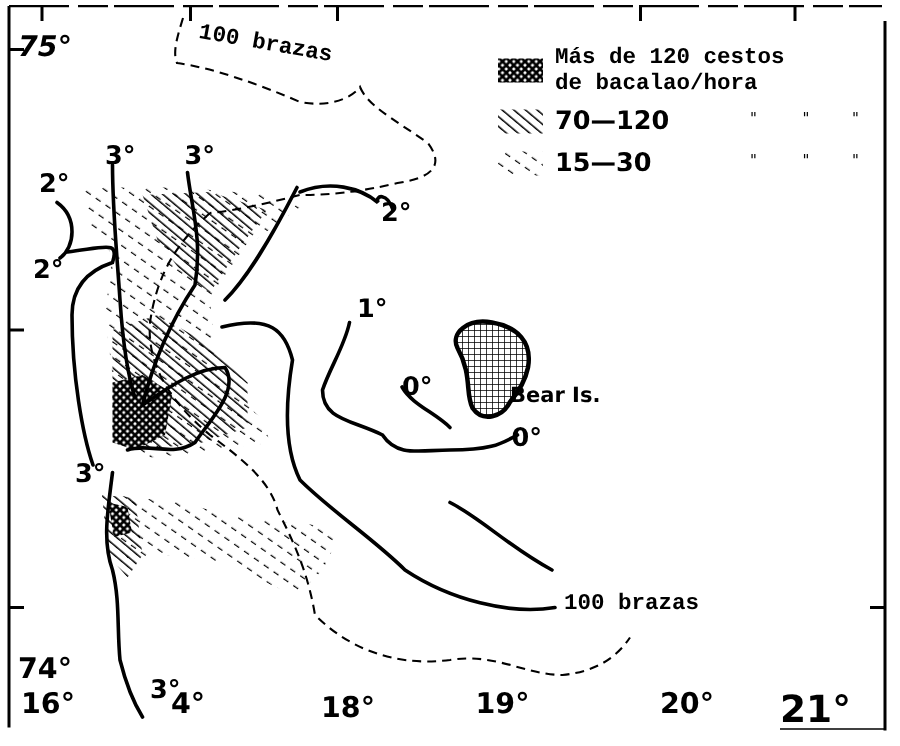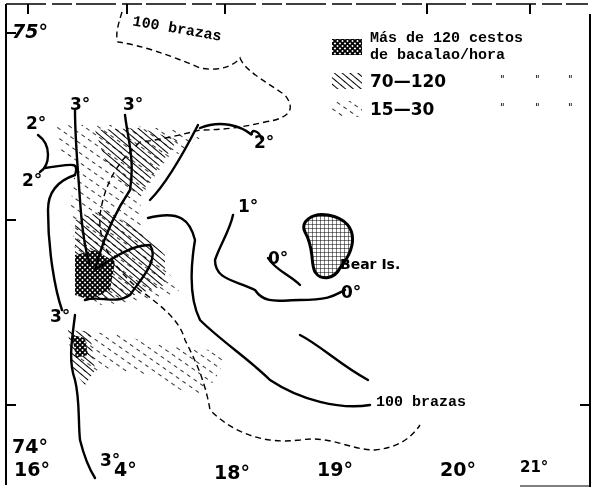--- a/index.html
+++ b/index.html
@@ -91,21 +91,21 @@
 </svg>
 
 <div class="lbl" style="left:12px;top:22px;font-size:19px;font-style:italic;">75°</div>
 <div class="lbl" style="left:12px;top:397px;font-size:19px;margin-top:40px;">74°</div>
 
 <div class="lbl" style="left:14px;top:460px;font-size:19px;">16°</div>
 <div class="lbl" style="left:114px;top:460px;font-size:19px;">4°</div>
 <div class="lbl" style="left:214px;top:463px;font-size:19px;">18°</div>
 <div class="lbl" style="left:317px;top:460px;font-size:19px;">19°</div>
 <div class="lbl" style="left:440px;top:460px;font-size:19px;">20°</div>
-<div class="lbl" style="left:520px;top:460px;font-size:15px;">21°</div>
+<div class="lbl" style="left:520px;top:460px;font-size:25px;">21°</div>
 
 <div class="lbl mono" style="left:132px;top:22px;font-size:15px;transform:rotate(10deg);">100 brazas</div>
 <div class="lbl mono" style="left:376px;top:395px;font-size:15px;">100 brazas</div>
 
 <div class="lbl" style="left:26px;top:115px;">2°</div>
 <div class="lbl" style="left:22px;top:172px;">2°</div>
 <div class="lbl" style="left:70px;top:96px;">3°</div>
 <div class="lbl" style="left:123px;top:96px;">3°</div>
 <div class="lbl" style="left:254px;top:134px;">2°</div>
 <div class="lbl" style="left:238px;top:198px;">1°</div>

